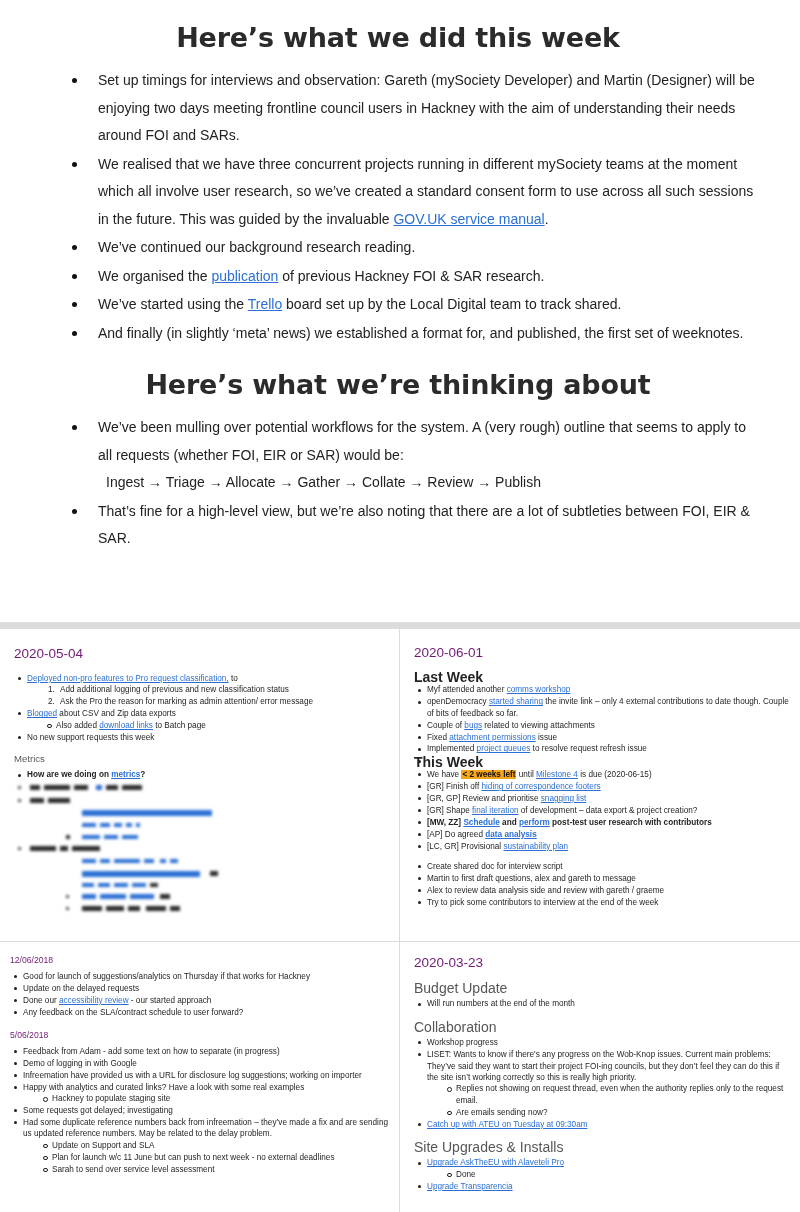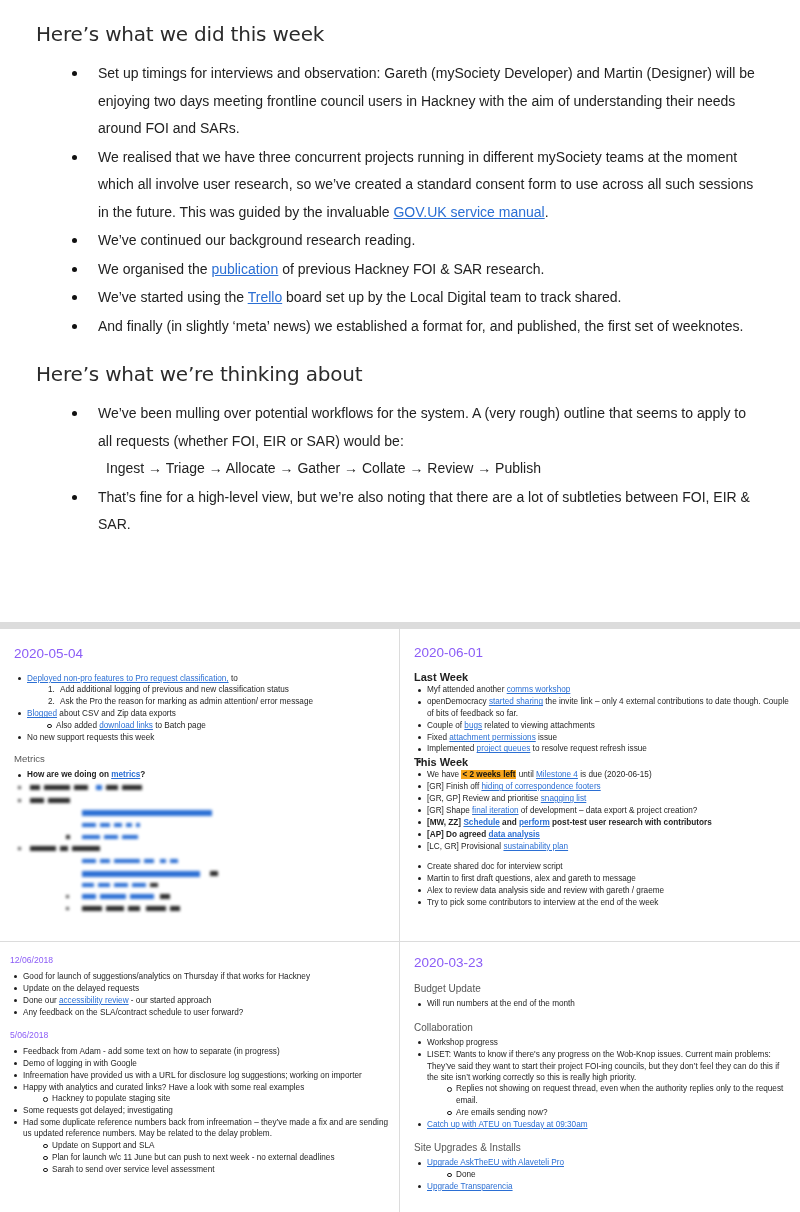--- a/index.html
+++ b/index.html
@@ -6,22 +6,22 @@
   body{
     width:800px;height:1212px;background:#ffffff;overflow:hidden;
     font-family:"Liberation Sans",sans-serif;color:#1a1a1a;
   }
   .page{position:relative;width:800px;height:1212px;}
 
   
   .article{padding:0 40px 0 36px;}
   .article h2{
     font-family:"DejaVu Sans",sans-serif;
-    font-size:20px;font-weight:400;letter-spacing:-0.2px;
-    color:#2b2b2b;margin:22px 0 14px 0;
+    font-size:27px;font-weight:700;letter-spacing:-0.2px;
+    color:#2b2b2b;margin:22px 0 14px 0;text-align:center;
   }
   .article ul{list-style:none;margin:0;padding:0;}
   .article ul > li{
     position:relative;padding-left:62px;
     font-size:14px;line-height:27.5px;color:#222;
     margin:0 0 1px 0;
   }
   .article ul > li:before{
     content:"";position:absolute;left:36px;top:11px;
     width:5px;height:5px;border-radius:50%;background:#111;
@@ -40,25 +40,25 @@
   .panel{
     background:#ffffff;overflow:hidden;position:relative;
     font-size:8.2px;line-height:11.4px;color:#1f1f1f;
     box-sizing:border-box;
   }
   .p-tl{padding:16px 12px 0 14px;}
   .p-tr{padding:15px 10px 0 14px;}
   .p-bl{padding:10px 10px 0 10px;}
   .p-br{padding:12px 12px 0 14px;}
 
-  .pdate{font-size:13.5px;line-height:17px;color:#8b5cf6;margin:0 0 11px 0;font-weight:400;}
+  .pdate{font-size:13.5px;line-height:17px;color:#701a75;margin:0 0 11px 0;font-weight:400;}
   .pdate.small{font-size:8.6px;margin:0 0 2px 0;}
   .psub{font-size:9.6px;color:#5a5a5a;margin:10px 0 5px 0;}
-  .psub.bold{font-weight:700;color:#222;font-size:11px;margin:2px 0 1px 0;}
-  .psub.gray{font-size:10px;color:#565656;margin:12px 0 4px 0;}
+  .psub.bold{font-weight:700;color:#222;font-size:14px;margin:2px 0 1px 0;}
+  .psub.gray{font-size:14px;color:#565656;margin:12px 0 4px 0;}
 
   .panel ul{list-style:none;margin:0 0 0 0;padding:0;}
   .panel li{position:relative;padding-left:13px;margin:0 0 0.5px 0;}
   .panel li:before{
     content:"";position:absolute;left:4px;top:4.2px;
     width:3px;height:3px;border-radius:50%;background:#1f1f1f;
   }
   .panel ul.lvl2{margin-left:16px;}
   .panel ul.lvl2 > li:before{
     background:transparent;border:0.9px solid #1f1f1f;
@@ -184,21 +184,21 @@
           <li><span>Implemented </span><a href="#">project queues</a><span> to resolve request refresh issue</span></li>
           <li><span></span></li>
         </ul>
       <div class="psub bold">This Week</div>
       <ul id="tr-this">
           <li><span>We have </span><span class="hl">&lt; 2 weeks left</span><span> until </span><a href="#">Milestone 4</a><span> is due (2020-06-15)</span></li>
           <li><span>[GR] Finish off </span><a href="#">hiding of correspondence footers</a></li>
           <li><span>[GR, GP] Review and prioritise </span><a href="#">snagging list</a></li>
           <li><span>[GR] Shape </span><a href="#">final iteration</a><span> of development – data export &amp; project creation?</span></li>
           <li><span style="font-weight: 700;">[MW, ZZ] </span><a href="#" style="font-weight: 700;">Schedule</a><span style="font-weight: 700;"> and </span><a href="#" style="font-weight: 700;">perform</a><span style="font-weight: 700;"> post-test user research with contributors</span></li>
-          <li><span style="font-weight: 700;">[AP] Do agreed </span><a href="#" style="font-weight: 700;">data analysis</a></li>
+          <li><span style="font-weight: 400;">[AP] Do agreed </span><a href="#" style="font-weight: 700;">data analysis</a></li>
           <li><span>[LC, GR] Provisional </span><a href="#">sustainability plan</a></li>
         </ul>
       <ul id="tr-tasks" style="margin-top:9px">
           <li>Create shared doc for interview script</li>
           <li>Martin to first draft questions, alex and gareth to message</li>
           <li>Alex to review data analysis side and review with gareth / graeme</li>
           <li>Try to pick some contributors to interview at the end of the week</li>
         </ul>
     </div>
 

